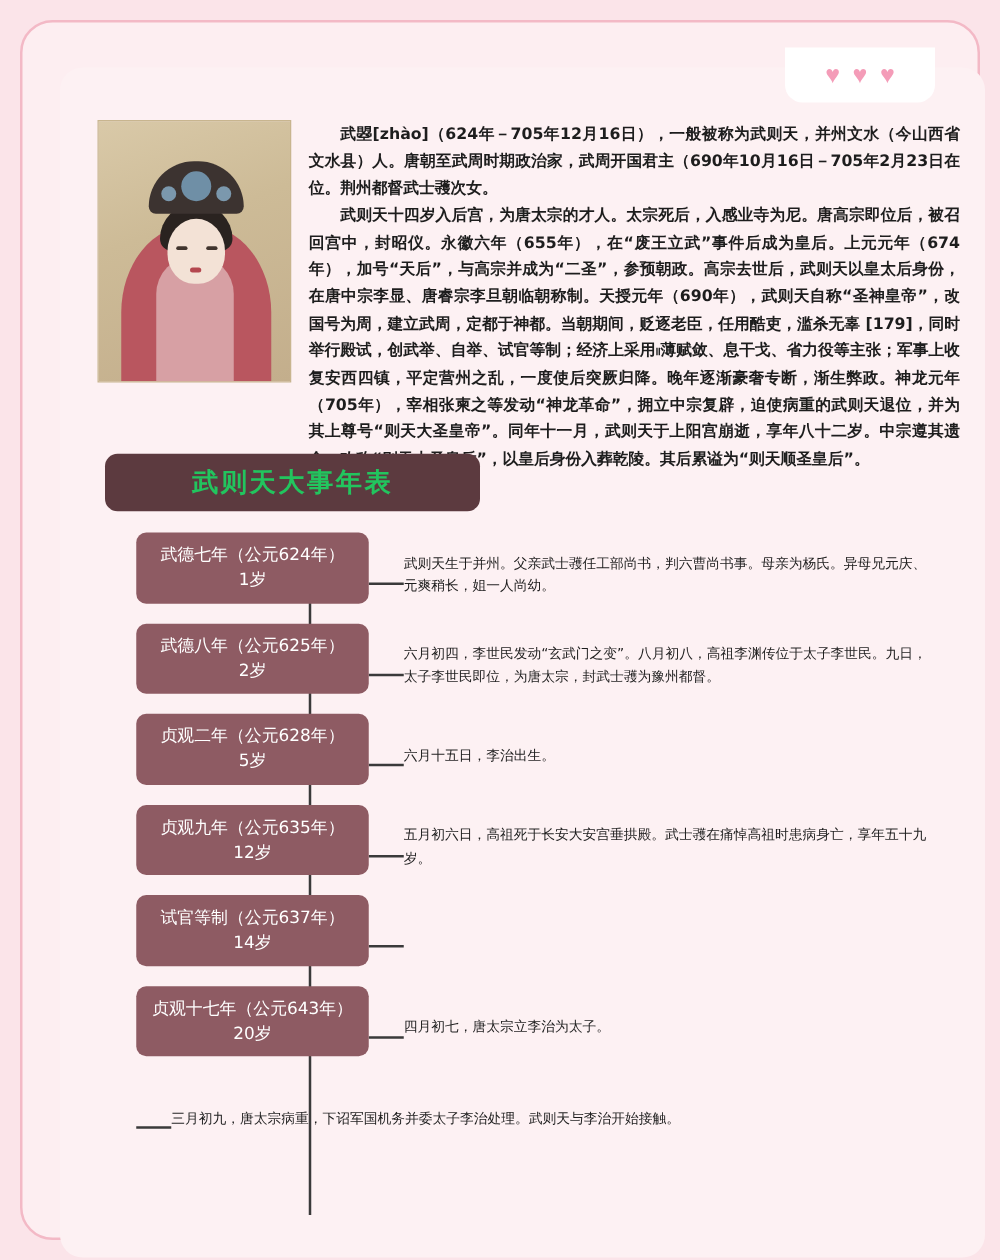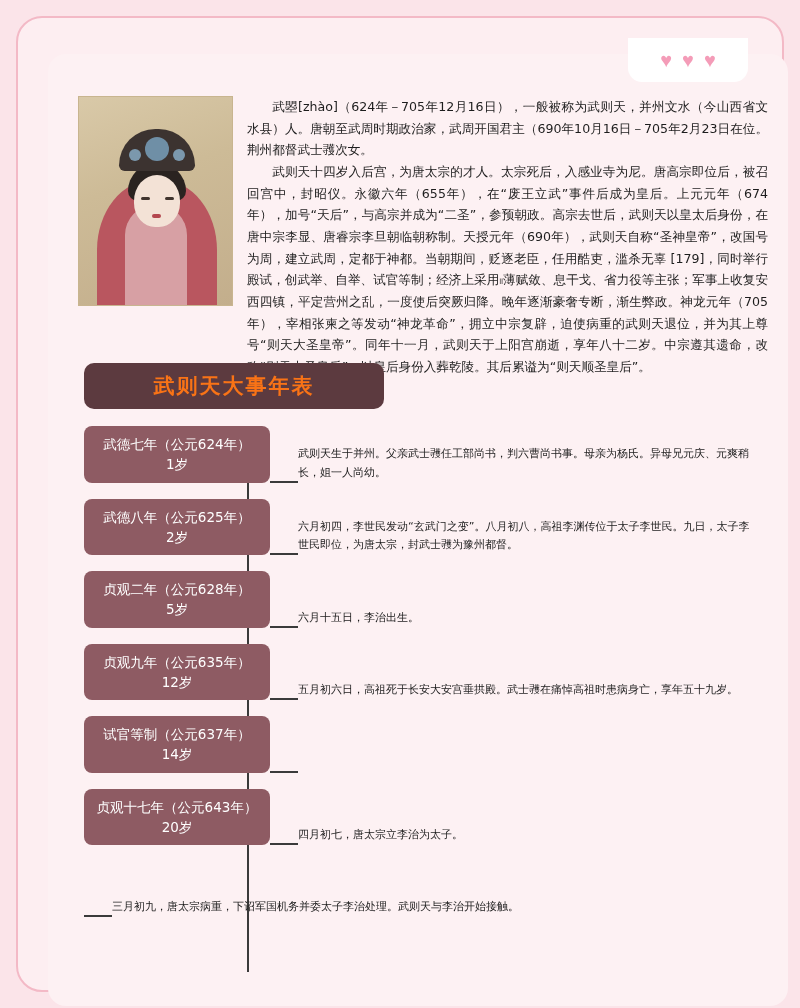--- a/index.html
+++ b/index.html
@@ -164,37 +164,38 @@
     flex: 1;
     font-size: 12.6px;
     line-height: 1.72;
     color: #1d1d1d;
     text-align: justify;
     font-family: "DejaVu Sans", sans-serif;
   }
   .bio p {
     margin: 0;
     text-indent: 2em;
+    font-weight: bold;
   }
 
   
   .title-banner {
     position: absolute;
     left: 66px;
     top: 345px;
     width: 300px;
     height: 46px;
     background: #5c3a3f;
     border-radius: 10px;
     display: flex;
     align-items: center;
     justify-content: center;
   }
   .title-banner span {
-    color: #f97316;
+    color: #22c55e;
     font-size: 21px;
     font-weight: bold;
     letter-spacing: 2px;
     font-family: Liberation Sans, sans-serif;
   }
 
   
   .timeline {
     position: absolute;
     left: 66px;
@@ -205,23 +206,24 @@
     position: absolute;
     left: 163px;
     top: 6px;
     width: 2px;
     height: 540px;
     background: #3a3a3a;
   }
   .tl-row {
     position: relative;
     display: flex;
-    align-items: flex-end;
+    align-items: center;
     margin-bottom: 16px;
     min-height: 56px;
+    margin-left: 25px;
   }
   .tl-label {
     width: 186px;
     flex: 0 0 186px;
     background: #8e5b63;
     border-radius: 8px;
     color: #ffffff;
     text-align: center;
     padding: 8px 4px;
     box-sizing: border-box;

